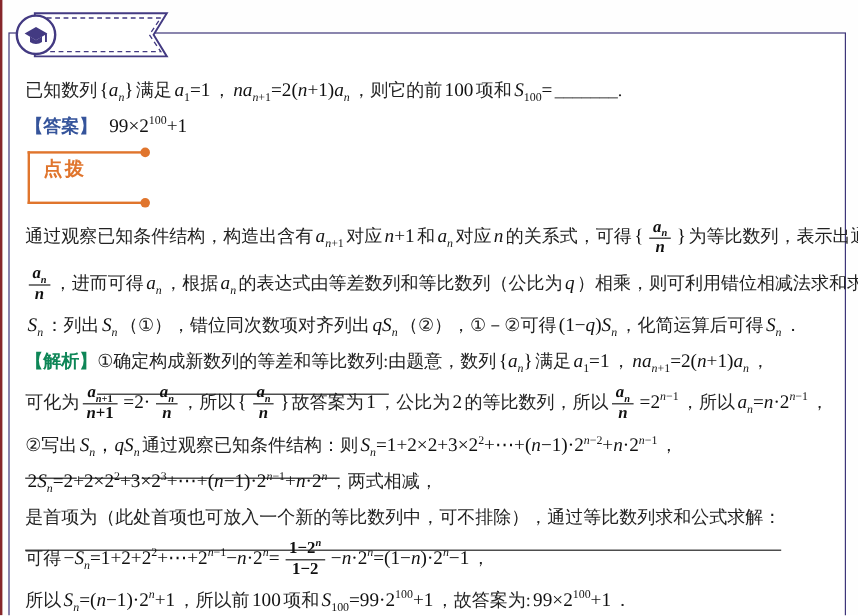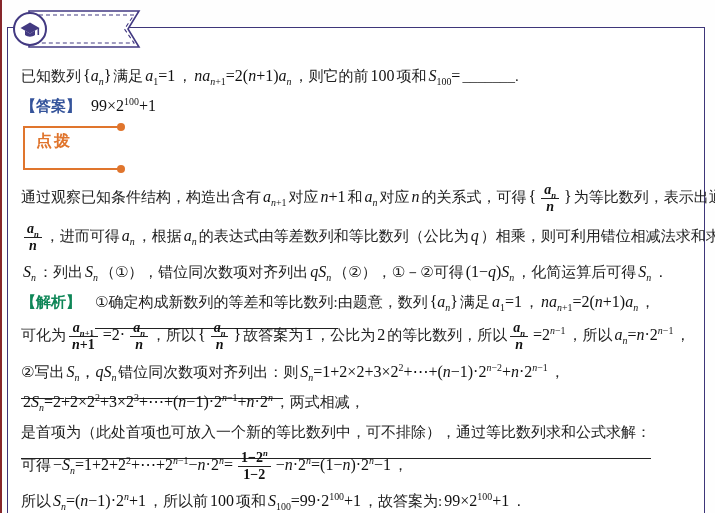--- a/index.html
+++ b/index.html
@@ -28,21 +28,21 @@
   
   .badge{position:absolute;left:5px;top:4px;width:144px;height:50px;}
   .badge svg{position:absolute;left:0;top:0;}
   .badge-label{
     position:absolute;left:44px;top:16px;width:88px;text-align:center;
     color:#433a82;font-weight:bold;font-size:16px;
     font-family:"Liberation Sans","DejaVu Sans",sans-serif;
   }
   
   .answer-label{color:#35549b;font-weight:bold;margin-right:8px;text-align:right;}
-  .analysis-label{color:#0e8657;font-weight:bold;margin-right:14px;}
+  .analysis-label{color:#0e8657;font-weight:bold;margin-right:0;}
   
   .hint-badge{
     position:relative;display:inline-block;width:98px;box-sizing:border-box;
     border:2px solid #e0752d;border-right:none;
     padding:3px 0 16px 11px;margin:2px 0 12px 2px;
   }
   .hint-label{
     color:#e0752d;font-weight:bold;font-size:16px;letter-spacing:2px;
     font-family:"Liberation Sans","DejaVu Sans",sans-serif;
   }
@@ -90,21 +90,21 @@
           </span><span class="math">=2·</span><span class="frac math">
             <span class="num"><i>a</i><sub><i>n</i></sub></span>
             <span class="den"><i>n</i></span>
           </span><span class="txt">，所以</span><span class="math">{</span><span class="frac math">
             <span class="num"><i>a</i><sub><i>n</i></sub></span>
             <span class="den"><i>n</i></span>
           </span><span class="math">}</span><span class="txt">故答案为</span><span class="math">1</span><span class="txt">，公比为</span><span class="math">2</span><span class="txt">的等比数列，所以</span><span class="frac math">
             <span class="num"><i>a</i><sub><i>n</i></sub></span>
             <span class="den"><i>n</i></span>
           </span><span class="math">=2<sup><i>n</i>−1</sup></span><span class="txt">，所以</span><span class="math"><i>a</i><sub><i>n</i></sub>=<i>n</i>·2<sup><i>n</i>−1</sup></span><span class="txt">，</span></p>
-      <p class="line"><span class="txt ul">②写出</span><span class="math ul"><i>S</i><sub><i>n</i></sub>，<i>q</i><i>S</i><sub><i>n</i></sub></span><span class="txt ul">错位同次数项对齐列出：</span><span class="txt">则</span><span class="math"><i>S</i><sub><i>n</i></sub>=1+2×2+3×2<sup>2</sup>+⋯+(<i>n</i>−1)·2<sup><i>n</i>−2</sup>+<i>n</i>·2<sup><i>n</i>−1</sup></span><span class="txt">，</span></p>
+      <p class="line"><span class="txt ul">②写出</span><span class="math ul"><i>S</i><sub><i>n</i></sub>，<i>q</i><i>S</i><sub><i>n</i></sub></span><span class="txt ul">通过观察已知条件结构：</span><span class="txt">则</span><span class="math"><i>S</i><sub><i>n</i></sub>=1+2×2+3×2<sup>2</sup>+⋯+(<i>n</i>−1)·2<sup><i>n</i>−2</sup>+<i>n</i>·2<sup><i>n</i>−1</sup></span><span class="txt">，</span></p>
       <p class="line"><span class="math">2<i>S</i><sub><i>n</i></sub>=2+2×2<sup>2</sup>+3×2<sup>3</sup>+⋯+(<i>n</i>−1)·2<sup><i>n</i>−1</sup>+<i>n</i>·2<sup><i>n</i></sup></span><span class="txt">，两式相减，</span></p>
       <p class="line"><span class="txt ul">是首项为（此处首项也可放入一个新的等比数列中，可不排除），通过等比数列求和公式求解：</span></p>
       <p class="line"><span class="txt">可得</span><span class="math">−<i>S</i><sub><i>n</i></sub>=1+2+2<sup>2</sup>+⋯+2<sup><i>n</i>−1</sup>−<i>n</i>·2<sup><i>n</i></sup>=</span><span class="frac math">
             <span class="num">1−2<sup><i>n</i></sup></span>
             <span class="den">1−2</span>
           </span><span class="math">−<i>n</i>·2<sup><i>n</i></sup>=(1−<i>n</i>)·2<sup><i>n</i></sup>−1</span><span class="txt">，</span></p>
       <p class="line"><span class="txt">所以</span><span class="math"><i>S</i><sub><i>n</i></sub>=(<i>n</i>−1)·2<sup><i>n</i></sup>+1</span><span class="txt">，所以前</span><span class="math">100</span><span class="txt">项和</span><span class="math"><i>S</i><sub>100</sub>=99·2<sup>100</sup>+1</span><span class="txt">，故答案为:</span><span class="math">99×2<sup>100</sup>+1</span><span class="txt">．</span></p>
 
     </div>
   </div>

